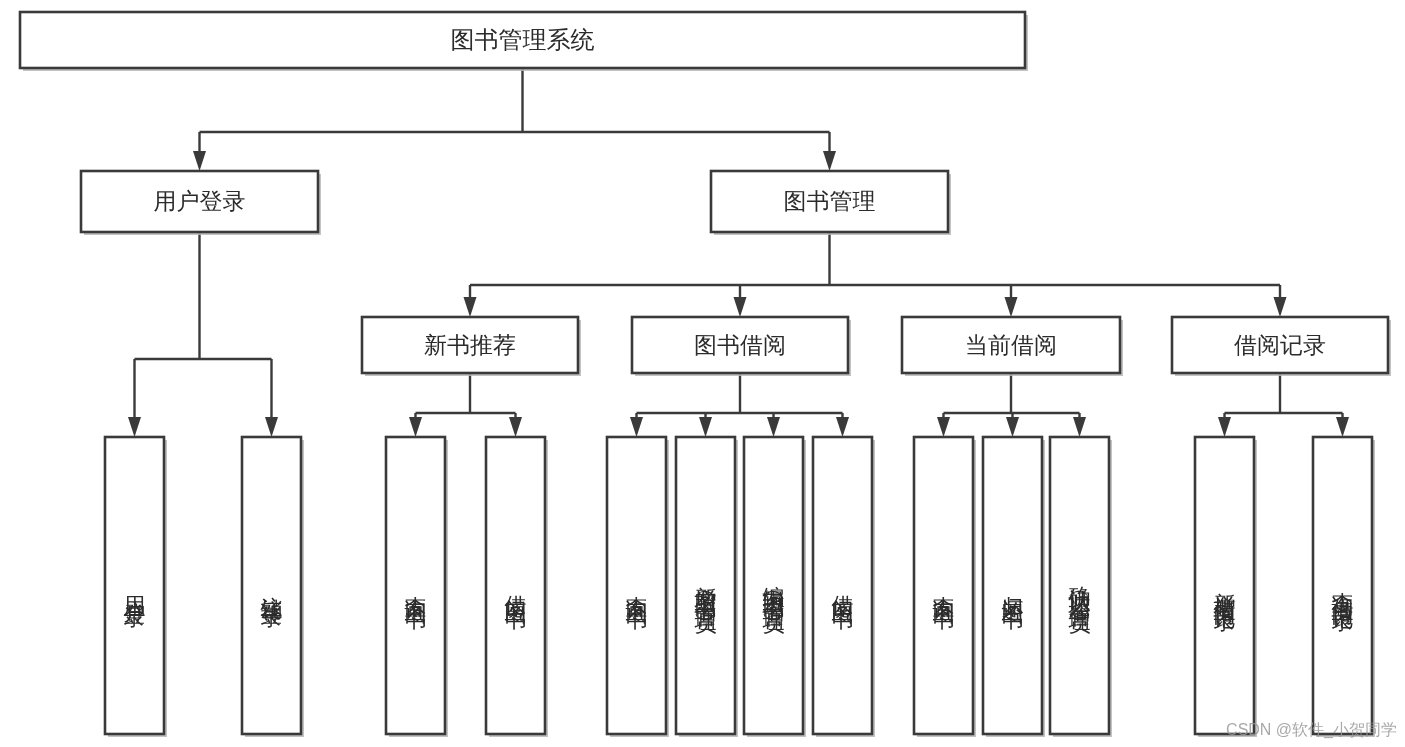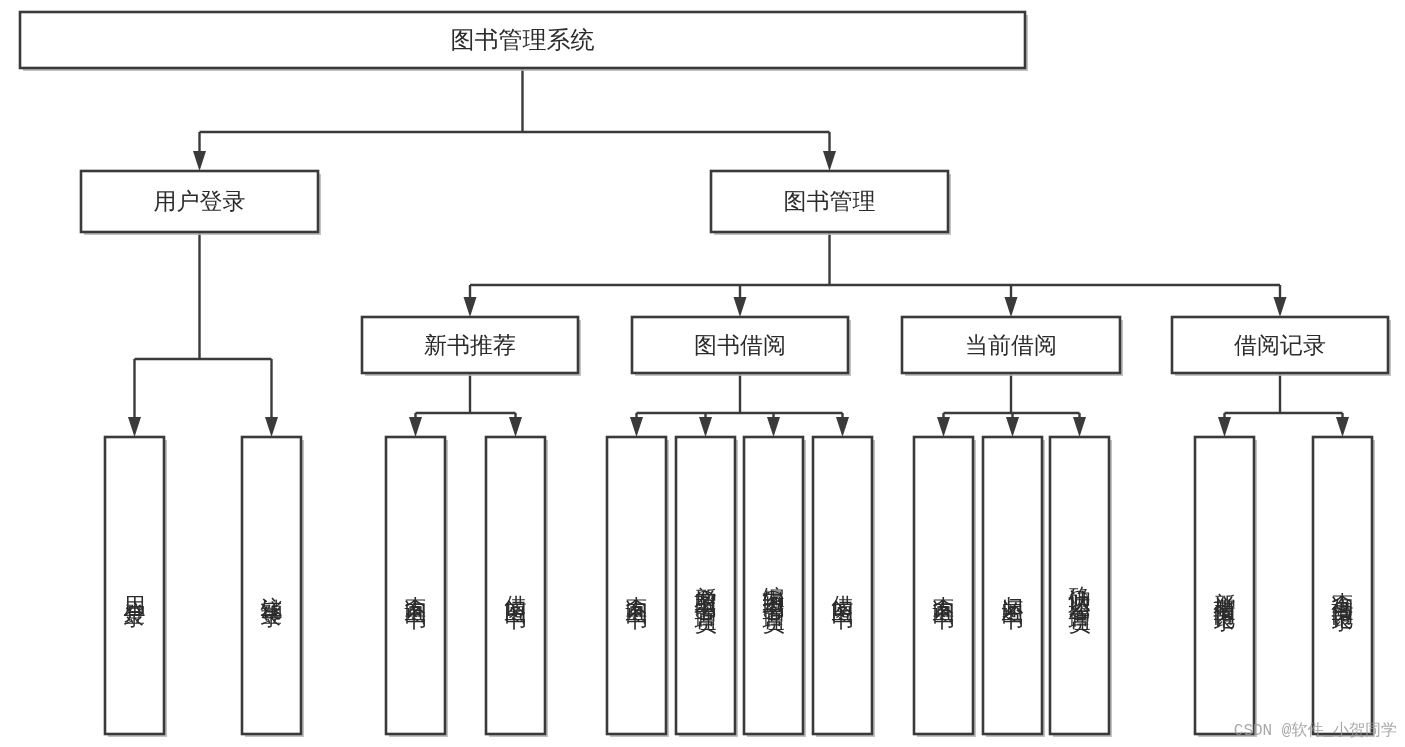--- a/index.html
+++ b/index.html
@@ -71,21 +71,21 @@
     line-height: 1.18;
     letter-spacing: 4px;
     color: #2b2b2b;
     text-align: center;
     white-space: pre;
   }
   .watermark {
     position: absolute;
     right: 8px;
     bottom: 6px;
-    font-family: Liberation Mono, monospace;
+    font-family: Liberation Sans, sans-serif;
     font-size: 16px;
     color: #9a9a9a;
     opacity: 0.85;
     white-space: pre;
     pointer-events: none;
   }
 </style>
 </head>
 <body>
 

